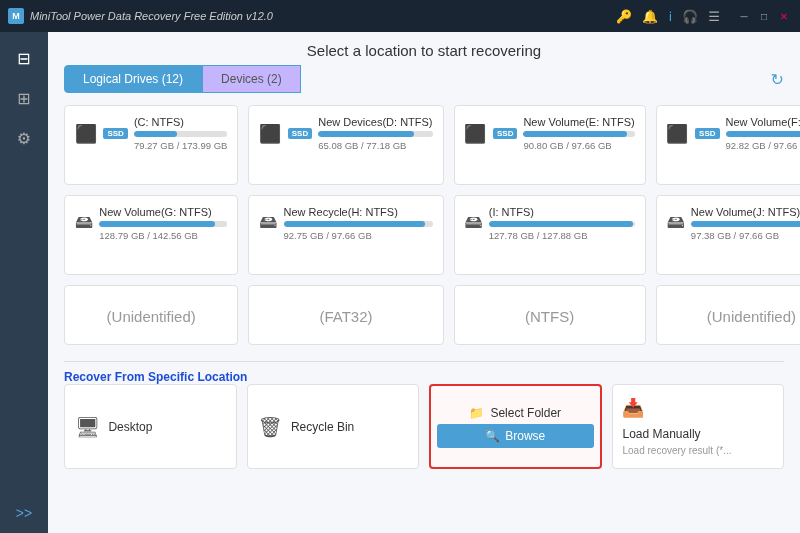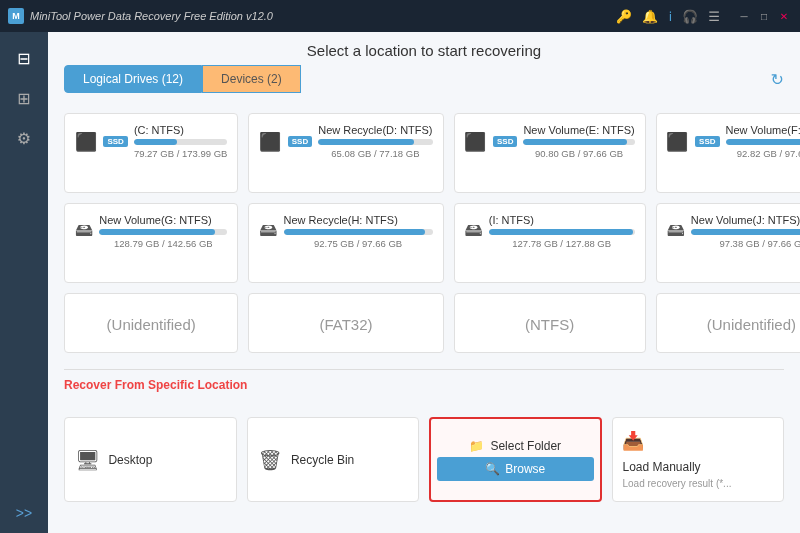--- a/index.html
+++ b/index.html
@@ -133,30 +133,30 @@
       color: #333;
       font-weight: 500;
       flex-shrink: 0;
     }
 
     
     .tab-bar {
       display: flex;
       align-items: center;
       padding: 0 16px;
-      margin-bottom: 20px;
+      margin-bottom: 12px;
       flex-shrink: 0;
       position: relative;
     }
     .tab {
       padding: 6px 18px;
       border: 1.5px solid #4a9fd4;
       font-size: 12px;
       cursor: pointer;
-      background: #fdba74;
+      background: #c4b5fd;
       color: #555;
     }
     .tab.active {
       background: #4a9fd4;
       color: white;
       border-color: #4a9fd4;
     }
     .tab:first-child {
       border-radius: 4px 0 0 4px;
     }
@@ -239,21 +239,20 @@
     .drive-bar-fill {
       height: 100%;
       background: #4a9fd4;
       border-radius: 3px;
     }
     .drive-size {
       font-size: 9.5px;
       color: #777;
       margin-top: 3px;
       white-space: nowrap;
-      text-align: center;
     }
     .ssd-badge {
       background: #4a9fd4;
       color: white;
       font-size: 8px;
       padding: 1px 4px;
       border-radius: 2px;
       font-weight: bold;
       flex-shrink: 0;
     }
@@ -269,23 +268,23 @@
     
     .section-divider {
       border: none;
       border-top: 1px solid #ddd;
       margin: 8px 0;
     }
 
     
     .section-title {
       font-size: 12px;
-      color: #ef4444;
+      color: #1d4ed8;
       font-weight: 600;
-      margin-bottom: 25px;
+      margin-bottom: 0;
     }
     .location-grid {
       display: grid;
       grid-template-columns: repeat(4, 1fr);
       gap: 10px;
     }
     .location-card {
       background: white;
       border: 1px solid #e0e0e0;
       border-radius: 4px;
@@ -425,21 +424,21 @@
           </div>
           <span class="drive-size">79.27 GB / 173.99 GB</span>
         </div>
       </div>
     </div>
           <div class="drive-card">
       <div class="drive-card-header">
         <span class="drive-icon">⬛</span>
         <span class="ssd-badge">SSD</span>
         <div class="drive-info">
-          <span class="drive-label">New Recycle(D: NTFS)</span>
+          <span class="drive-label">New Devices(D: NTFS)</span>
           <div class="drive-bar-bg">
             <div class="drive-bar-fill" style="width:84%"></div>
           </div>
           <span class="drive-size">65.08 GB / 77.18 GB</span>
         </div>
       </div>
     </div>
           <div class="drive-card">
       <div class="drive-card-header">
         <span class="drive-icon">⬛</span>

